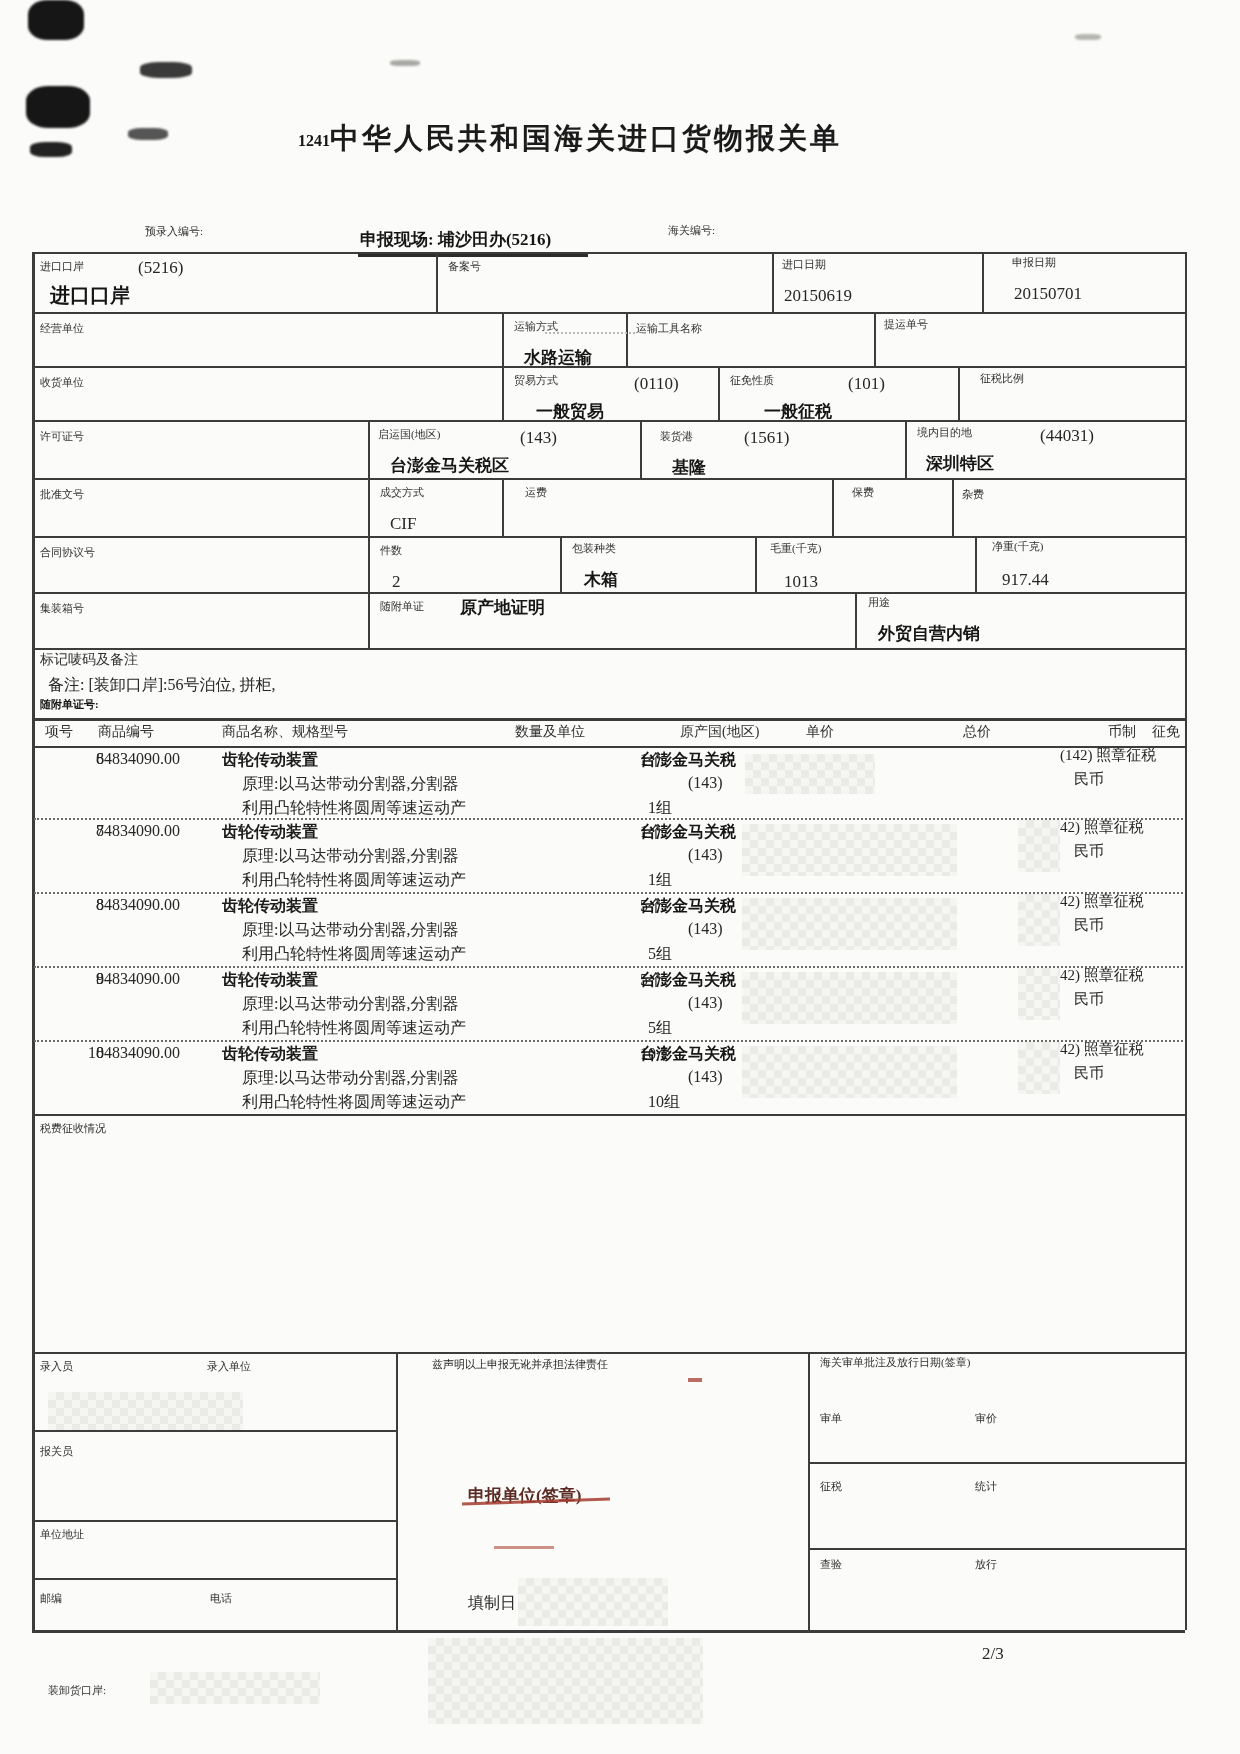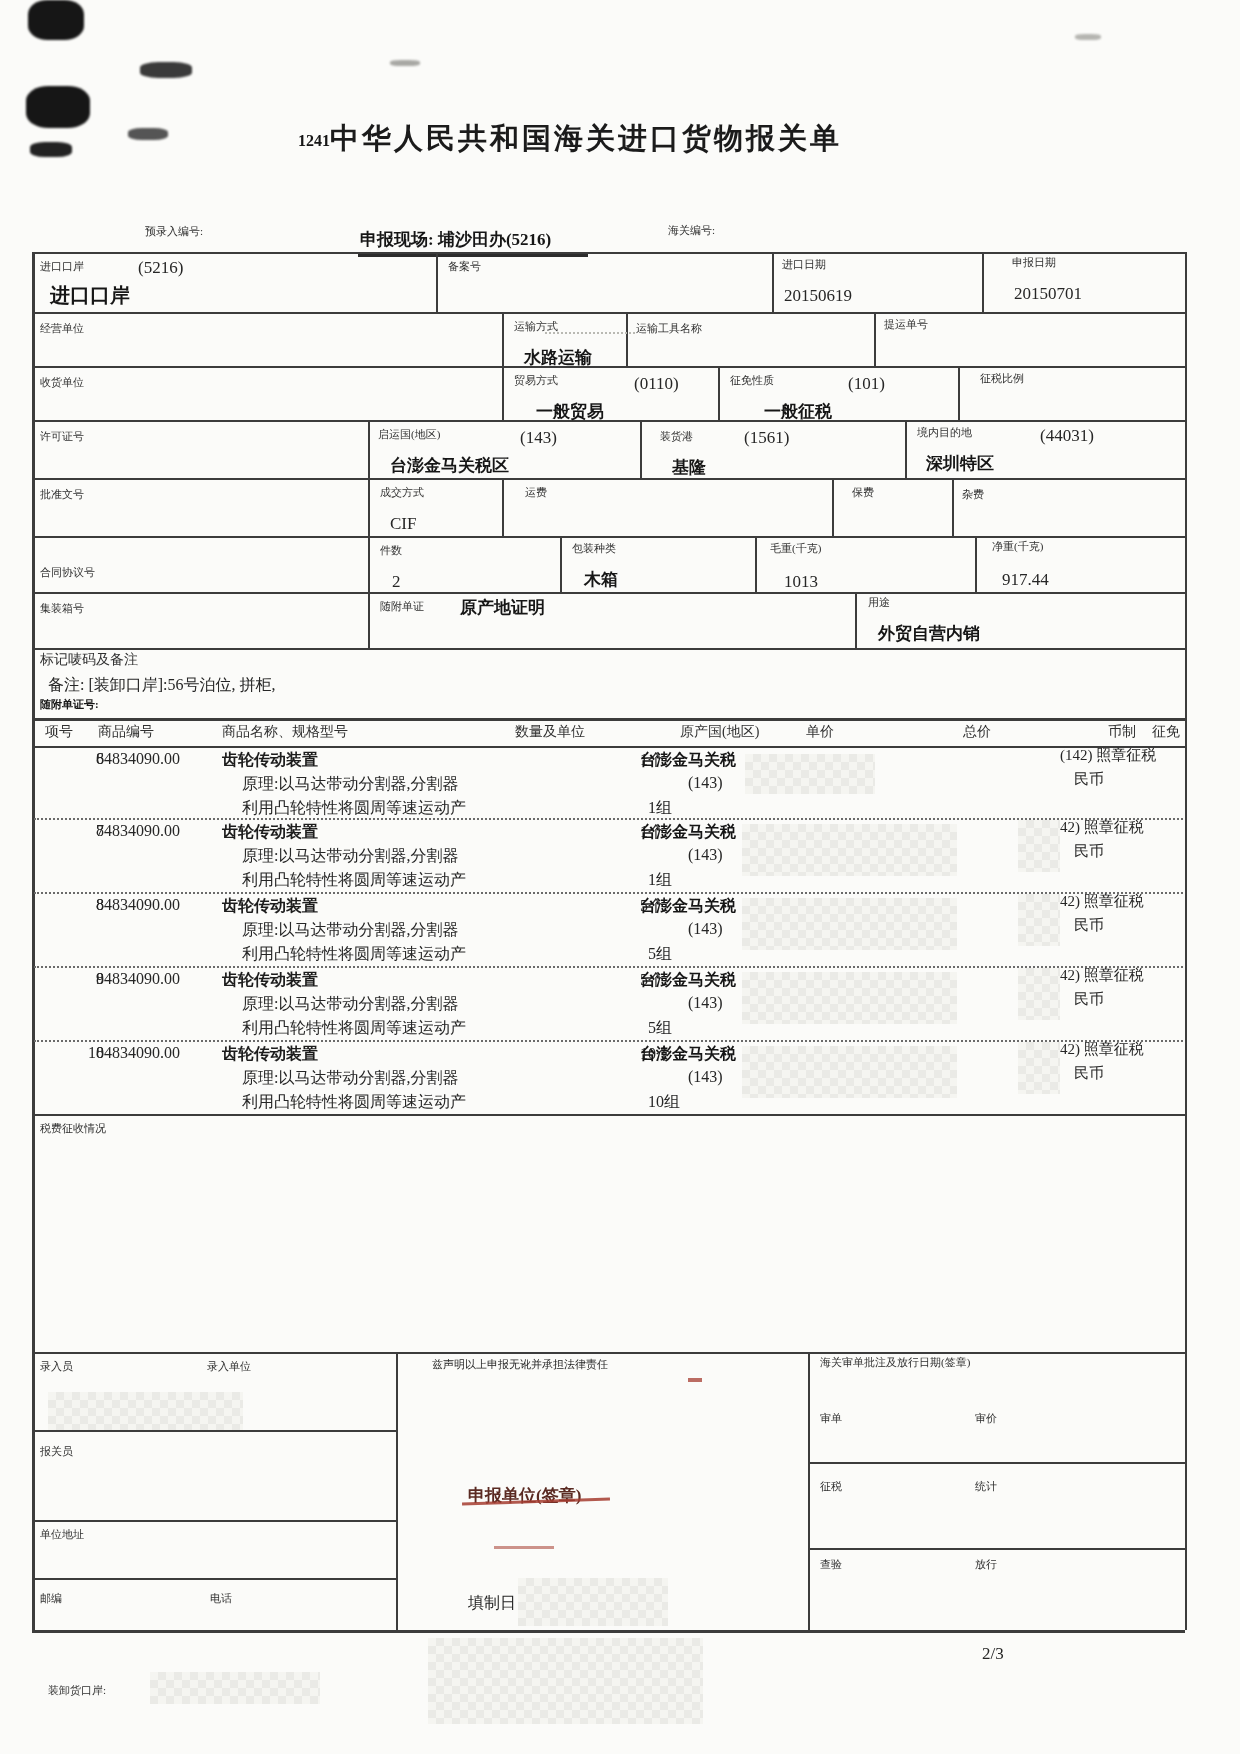--- a/index.html
+++ b/index.html
@@ -132,21 +132,21 @@
   <div class="t s17" style="left:1040px;top:426px;">(44031)</div>
   <div class="t s17 b" style="left:926px;top:454px;">深圳特区</div>
 
   <div class="t s15 lab" style="left:40px;top:488px;">批准文号</div>
   <div class="t s15 lab" style="left:380px;top:486px;">成交方式</div>
   <div class="t s17" style="left:390px;top:514px;">CIF</div>
   <div class="t s15 lab" style="left:525px;top:486px;">运费</div>
   <div class="t s15 lab" style="left:852px;top:486px;">保费</div>
   <div class="t s15 lab" style="left:962px;top:488px;">杂费</div>
 
-  <div class="t s15 lab" style="left:40px;top:546px;margin-top:20px;">合同协议号</div>
+  <div class="t s15 lab" style="left:40px;top:546px;">合同协议号</div>
   <div class="t s15 lab" style="left:380px;top:544px;">件数</div>
   <div class="t s17" style="left:392px;top:572px;">2</div>
   <div class="t s15 lab" style="left:572px;top:542px;">包装种类</div>
   <div class="t s17 b" style="left:584px;top:570px;">木箱</div>
   <div class="t s15 lab" style="left:770px;top:542px;">毛重(千克)</div>
   <div class="t s17" style="left:784px;top:572px;">1013</div>
   <div class="t s15 lab" style="left:992px;top:540px;">净重(千克)</div>
   <div class="t s17" style="left:1002px;top:570px;">917.44</div>
 
   <div class="t s15 lab" style="left:40px;top:602px;">集装箱号</div>

